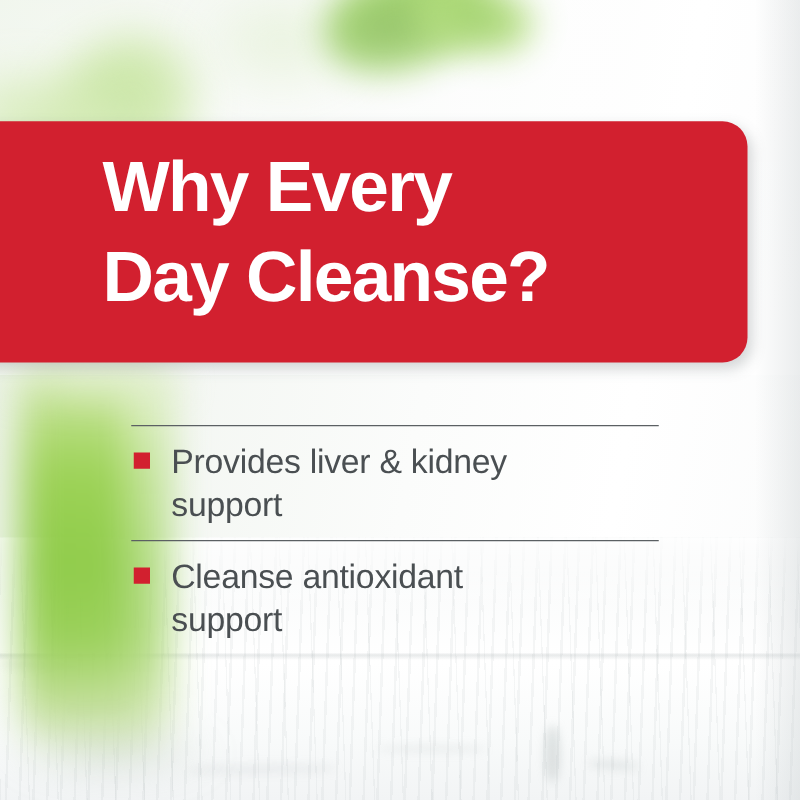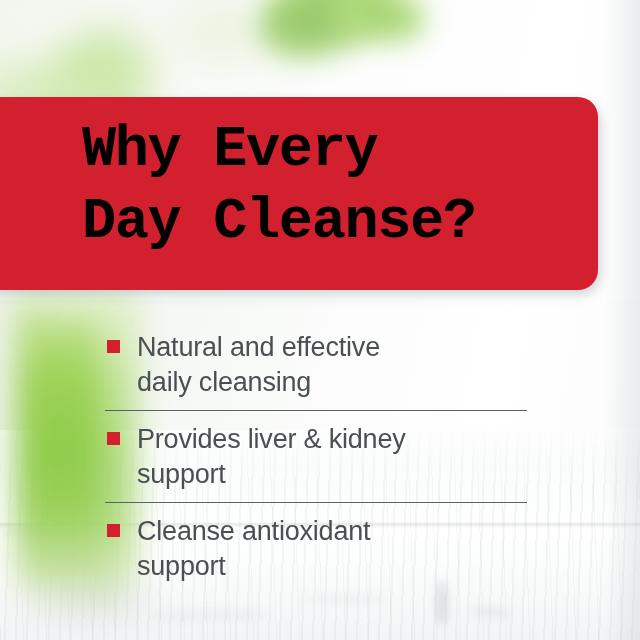--- a/index.html
+++ b/index.html
@@ -195,22 +195,22 @@
     border-radius: 0 20px 20px 0;
     box-shadow: 3px 5px 11px rgba(90,96,100,.26);
     box-sizing: border-box;
     padding: 0;
   }
   .banner-title {
     position: absolute;
     left: 112px;
     top: 17px;
     width: 500px;
-    color: #000000;
-    font-family: Liberation Mono, monospace;
+    color: #ffffff;
+    font-family: Liberation Sans, sans-serif;
     font-weight: bold;
     font-size: 57px;
     line-height: 72px;
     letter-spacing: -1.4px;
     white-space: pre-line;
   }
 
   
   .benefits {
     position: absolute;
@@ -284,25 +284,20 @@
     <div class="edge-shade"></div>
   </div>
 
   <div class="banner">
     <div class="banner-title">Why Every
 Day Cleanse?</div>
   </div>
 
   <div class="benefits">
 
-    <div class="benefit">
-      <span class="benefit-bullet"></span>
-      <span class="benefit-text">Natural and effective
-daily cleansing</span>
-    </div>
 
     <div class="benefit-divider"></div>
 
     <div class="benefit">
       <span class="benefit-bullet"></span>
       <span class="benefit-text">Provides liver &amp; kidney
 support</span>
     </div>
 
     <div class="benefit-divider"></div>

